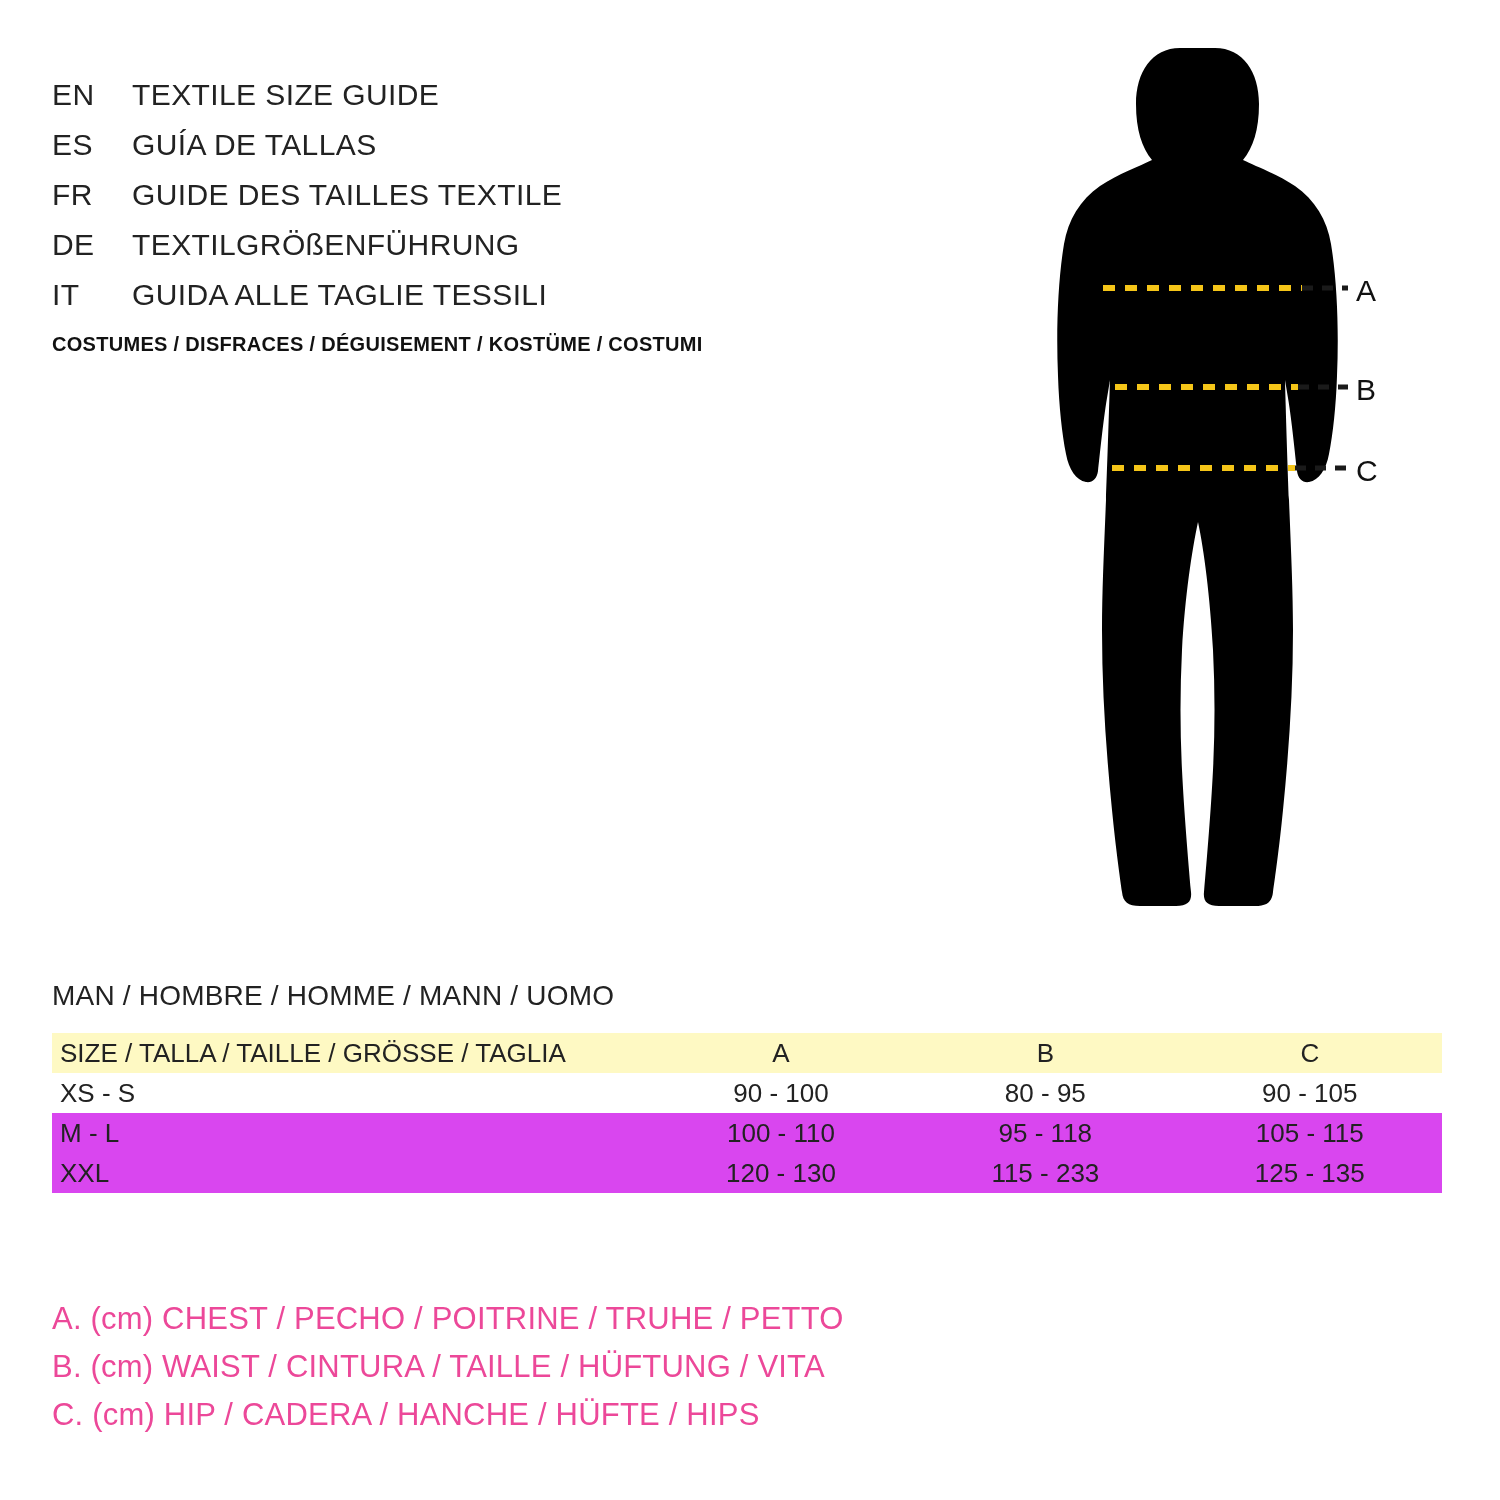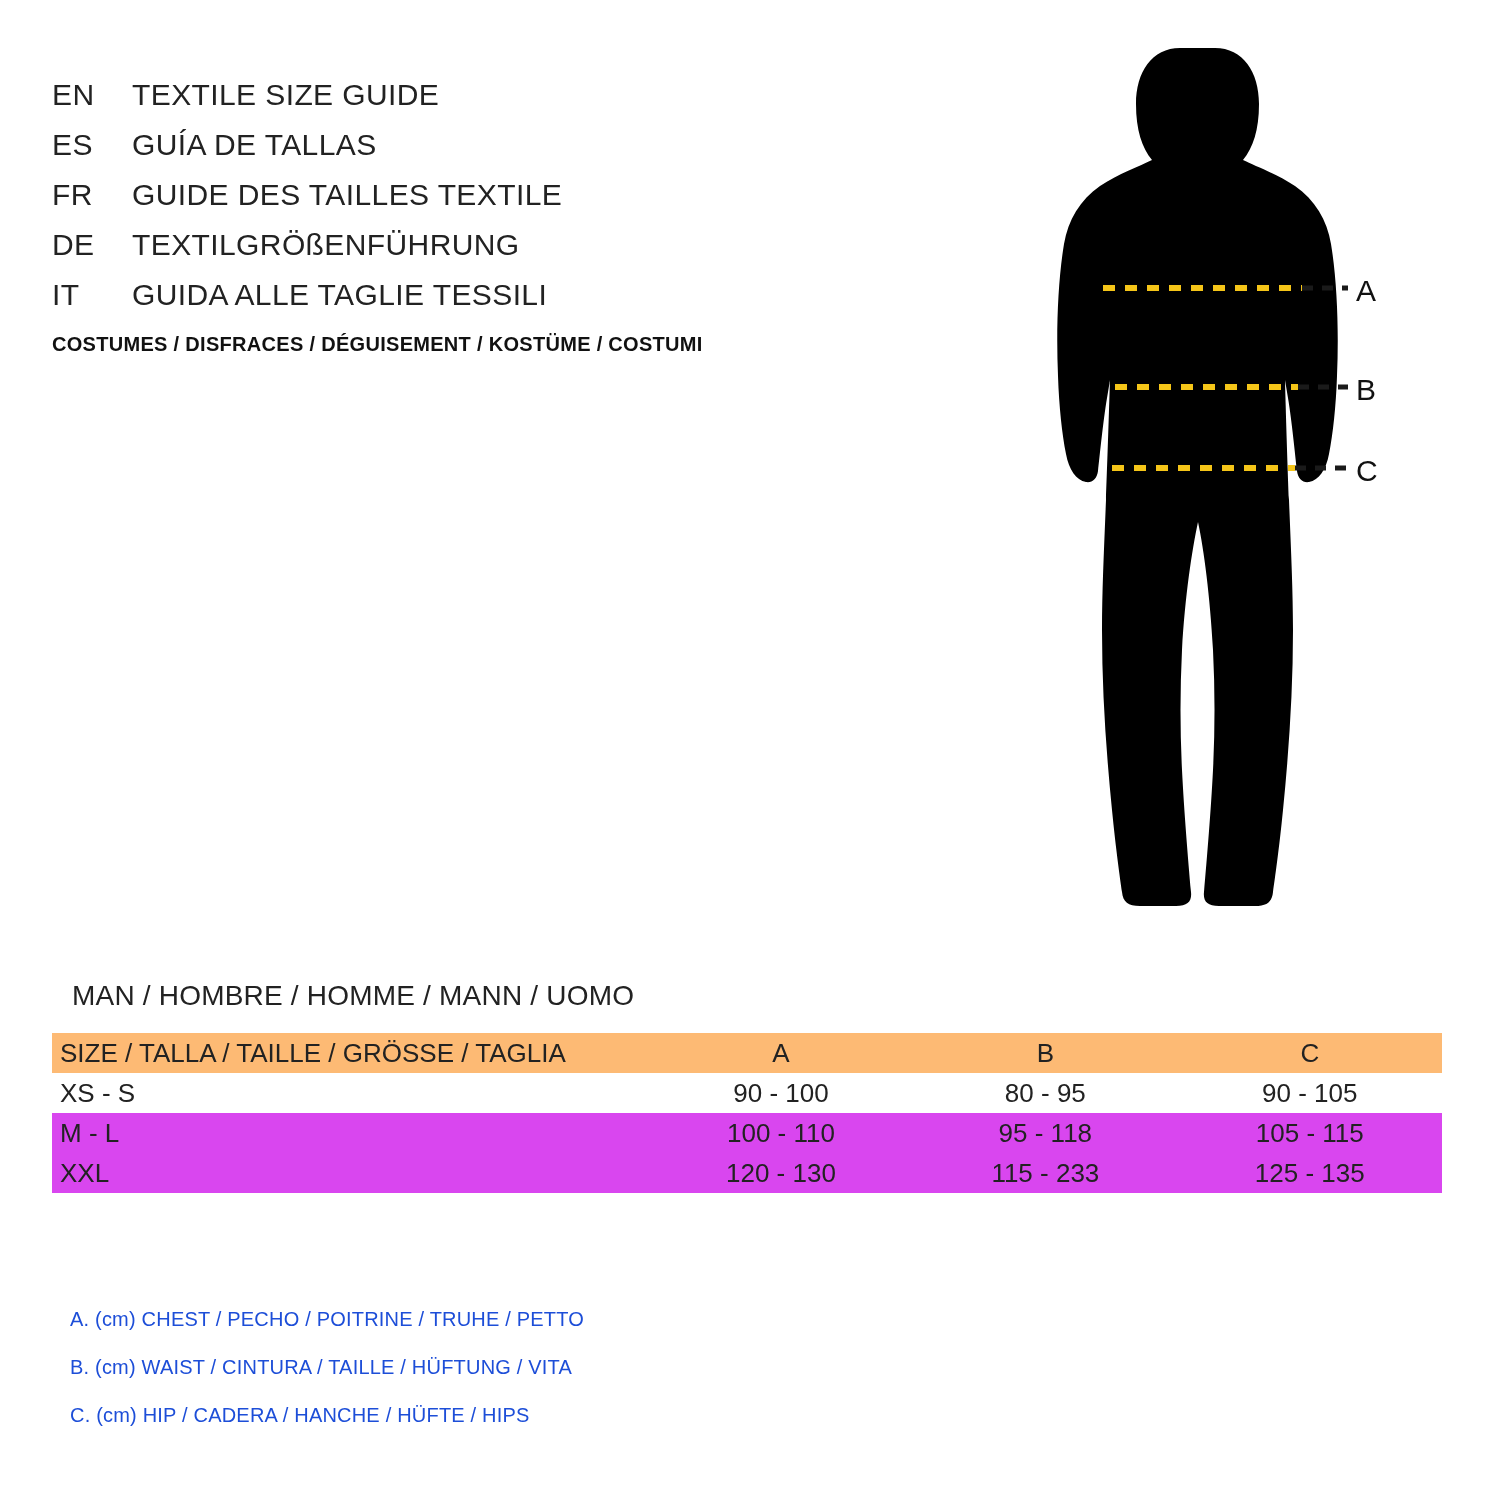--- a/index.html
+++ b/index.html
@@ -73,21 +73,20 @@
   #label-c { left: 356px; top: 424px; }
 
   
   #man-title {
     position: absolute;
     left: 52px;
     top: 980px;
     font-size: 28px;
     color: #222222;
     letter-spacing: 0.2px;
-    margin-left: 20px;
   }
 
   #size-table {
     position: absolute;
     left: 52px;
     top: 1033px;
     width: 1390px;
     border-collapse: collapse;
     font-size: 26px;
     color: #222222;
@@ -101,43 +100,42 @@
   }
   #size-table th.size-col, #size-table td.size-col {
     text-align: left;
     padding-left: 8px;
     width: 590px;
   }
   #size-table th.meas-col, #size-table td.meas-col {
     width: 265px;
   }
   #size-table thead tr {
-    background: #fdba74;
+    background: #fef9c3;
   }
   #size-table tbody tr.row-odd {
     background: #ffffff;
   }
   #size-table tbody tr.row-even {
     background: #d946ef;
   }
 
   
   #legend {
     position: absolute;
     left: 52px;
     top: 1295px;
     width: 1200px;
   }
   .legend-row {
-    font-size: 20px;
-    color: #1d4ed8;
+    font-size: 31px;
+    color: #ec4899;
     height: 48px;
     line-height: 48px;
     letter-spacing: 0.2px;
-    margin-left: 18px;
   }
 </style>
 </head>
 <body>
 
 <div id="lang-block">
   <div class="lang-row">
     <span class="lang-code">EN</span>
     <span class="lang-text">TEXTILE SIZE GUIDE</span>
   </div>

